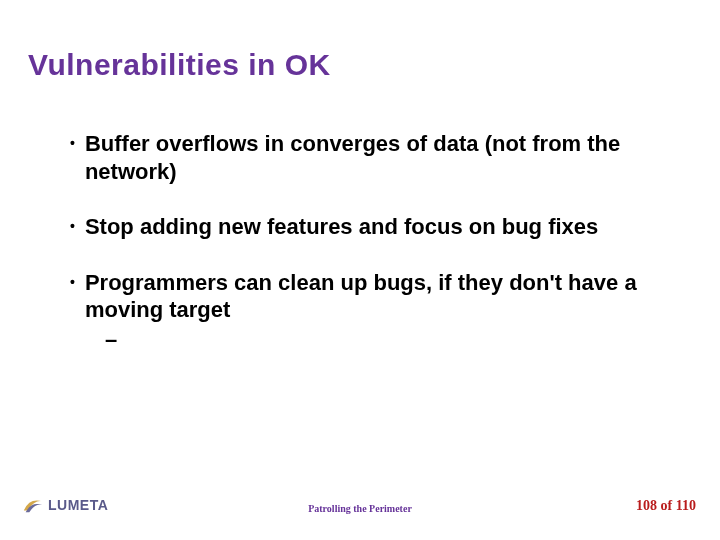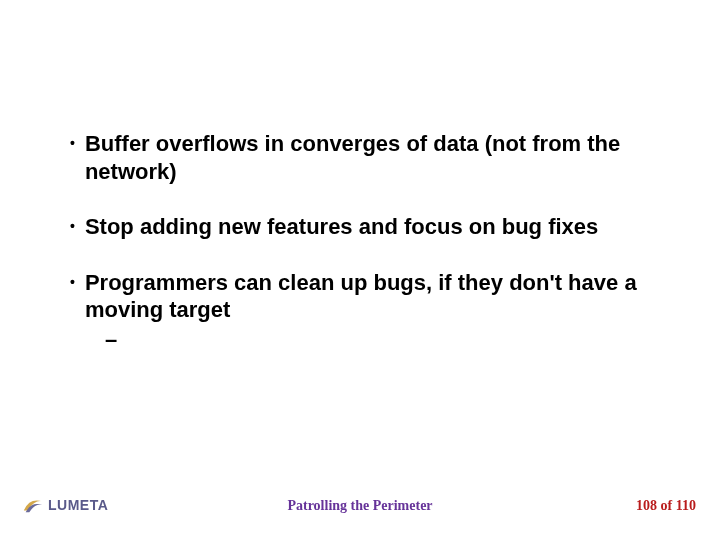--- a/index.html
+++ b/index.html
@@ -88,40 +88,41 @@
     color: #5a5a8a;
     letter-spacing: 0.5px;
     font-family: Arial, sans-serif;
     text-align: right;
   }
   .footer-center {
     position: absolute;
     left: 50%;
     transform: translateX(-50%);
     bottom: 4px;
-    font-size: 14px;
+    font-size: 10px;
     font-weight: bold;
     color: #663399;
     font-family: Georgia, 'Times New Roman', serif;
   }
   .footer-right {
     position: absolute;
     right: 24px;
     bottom: 4px;
     font-size: 14px;
     font-weight: bold;
     color: #b91c1c;
     font-family: Georgia, 'Times New Roman', serif;
   }
 </style>
 </head>
 <body>
 
 <div class="slide">
 
+  <div class="title">Vulnerabilities in OK</div>
 
   <div class="content">
 
     <div class="bullet-item">
       <div class="bullet-marker">•</div>
       <div class="bullet-text">Buffer overflows in converges of data (not from the network)</div>
     </div>
 
     <div class="bullet-item">
       <div class="bullet-marker">•</div>

